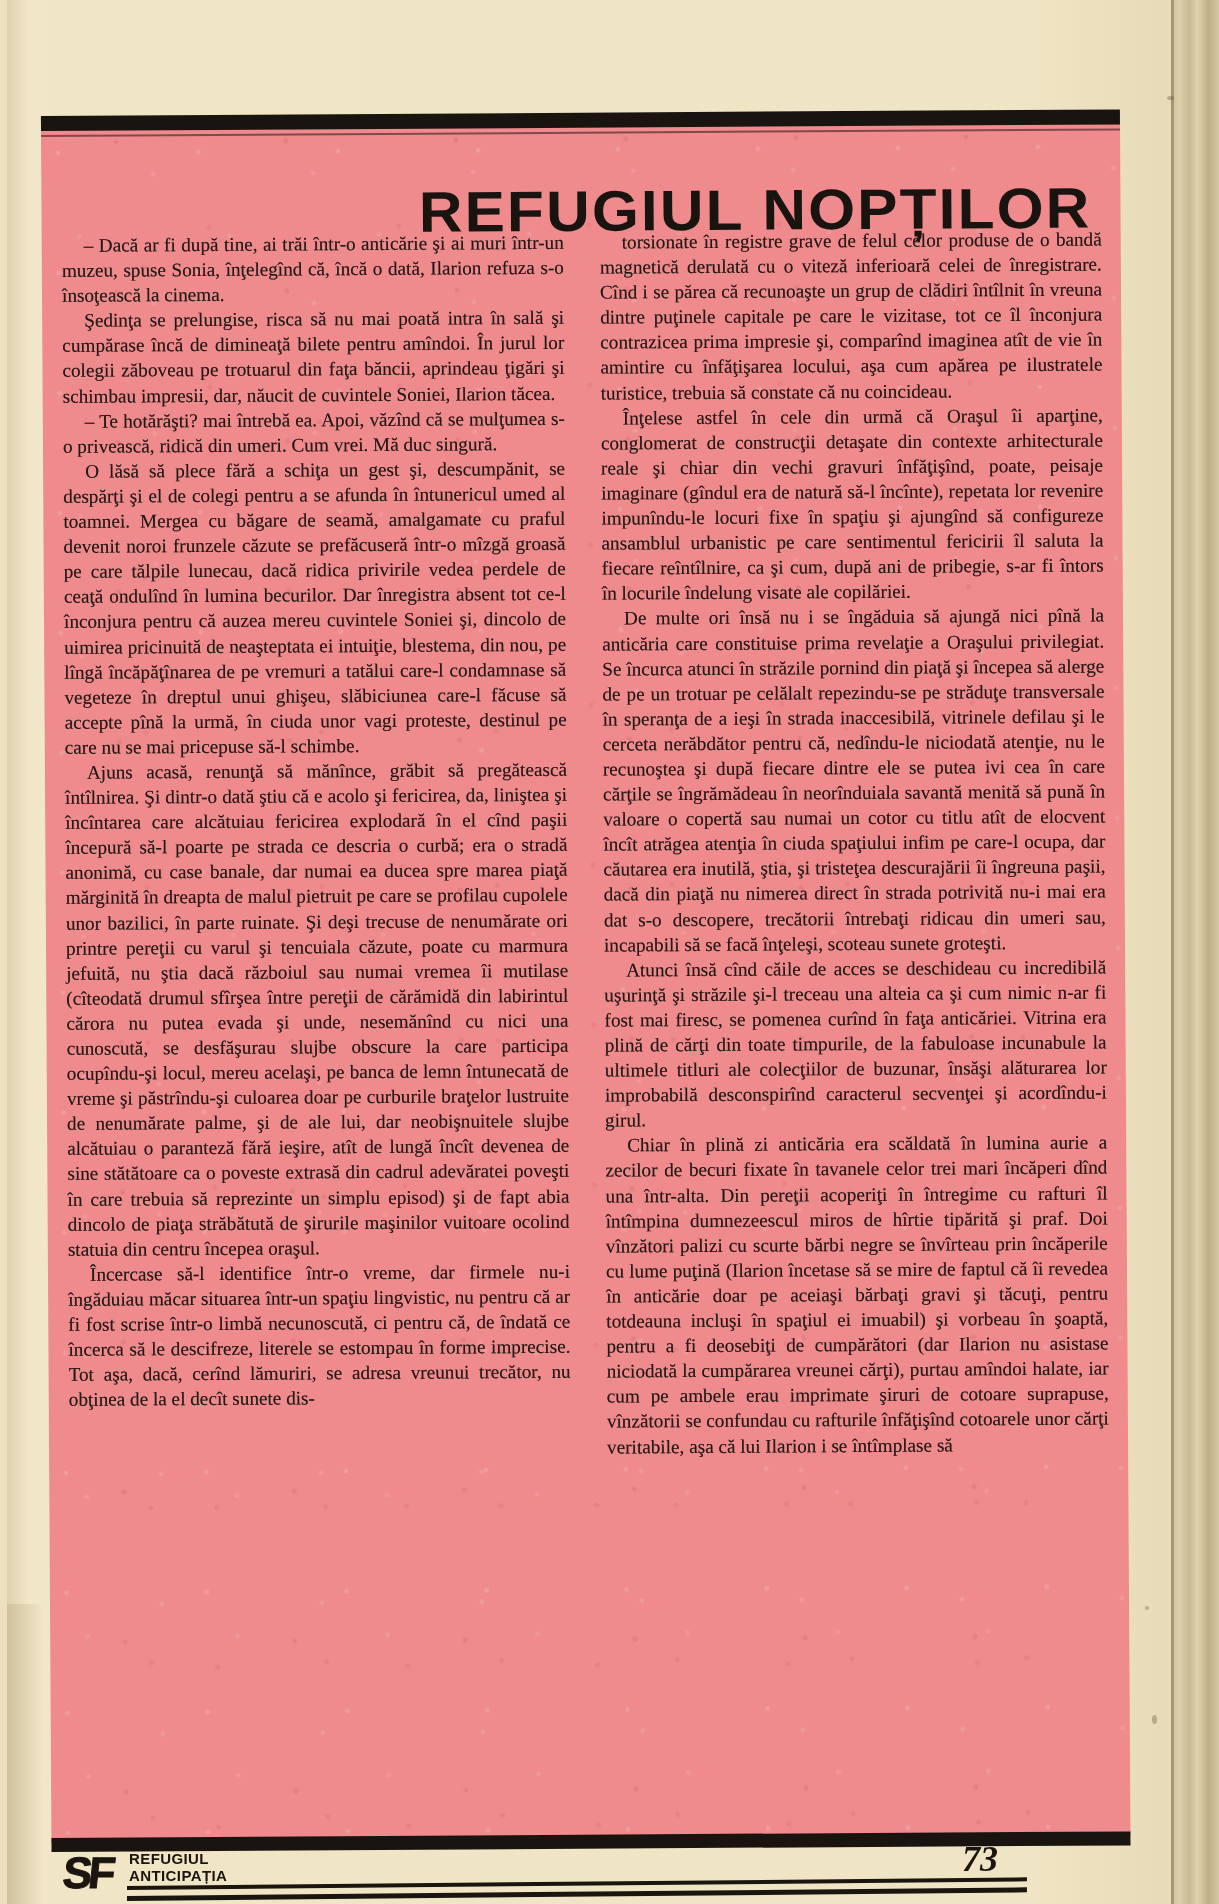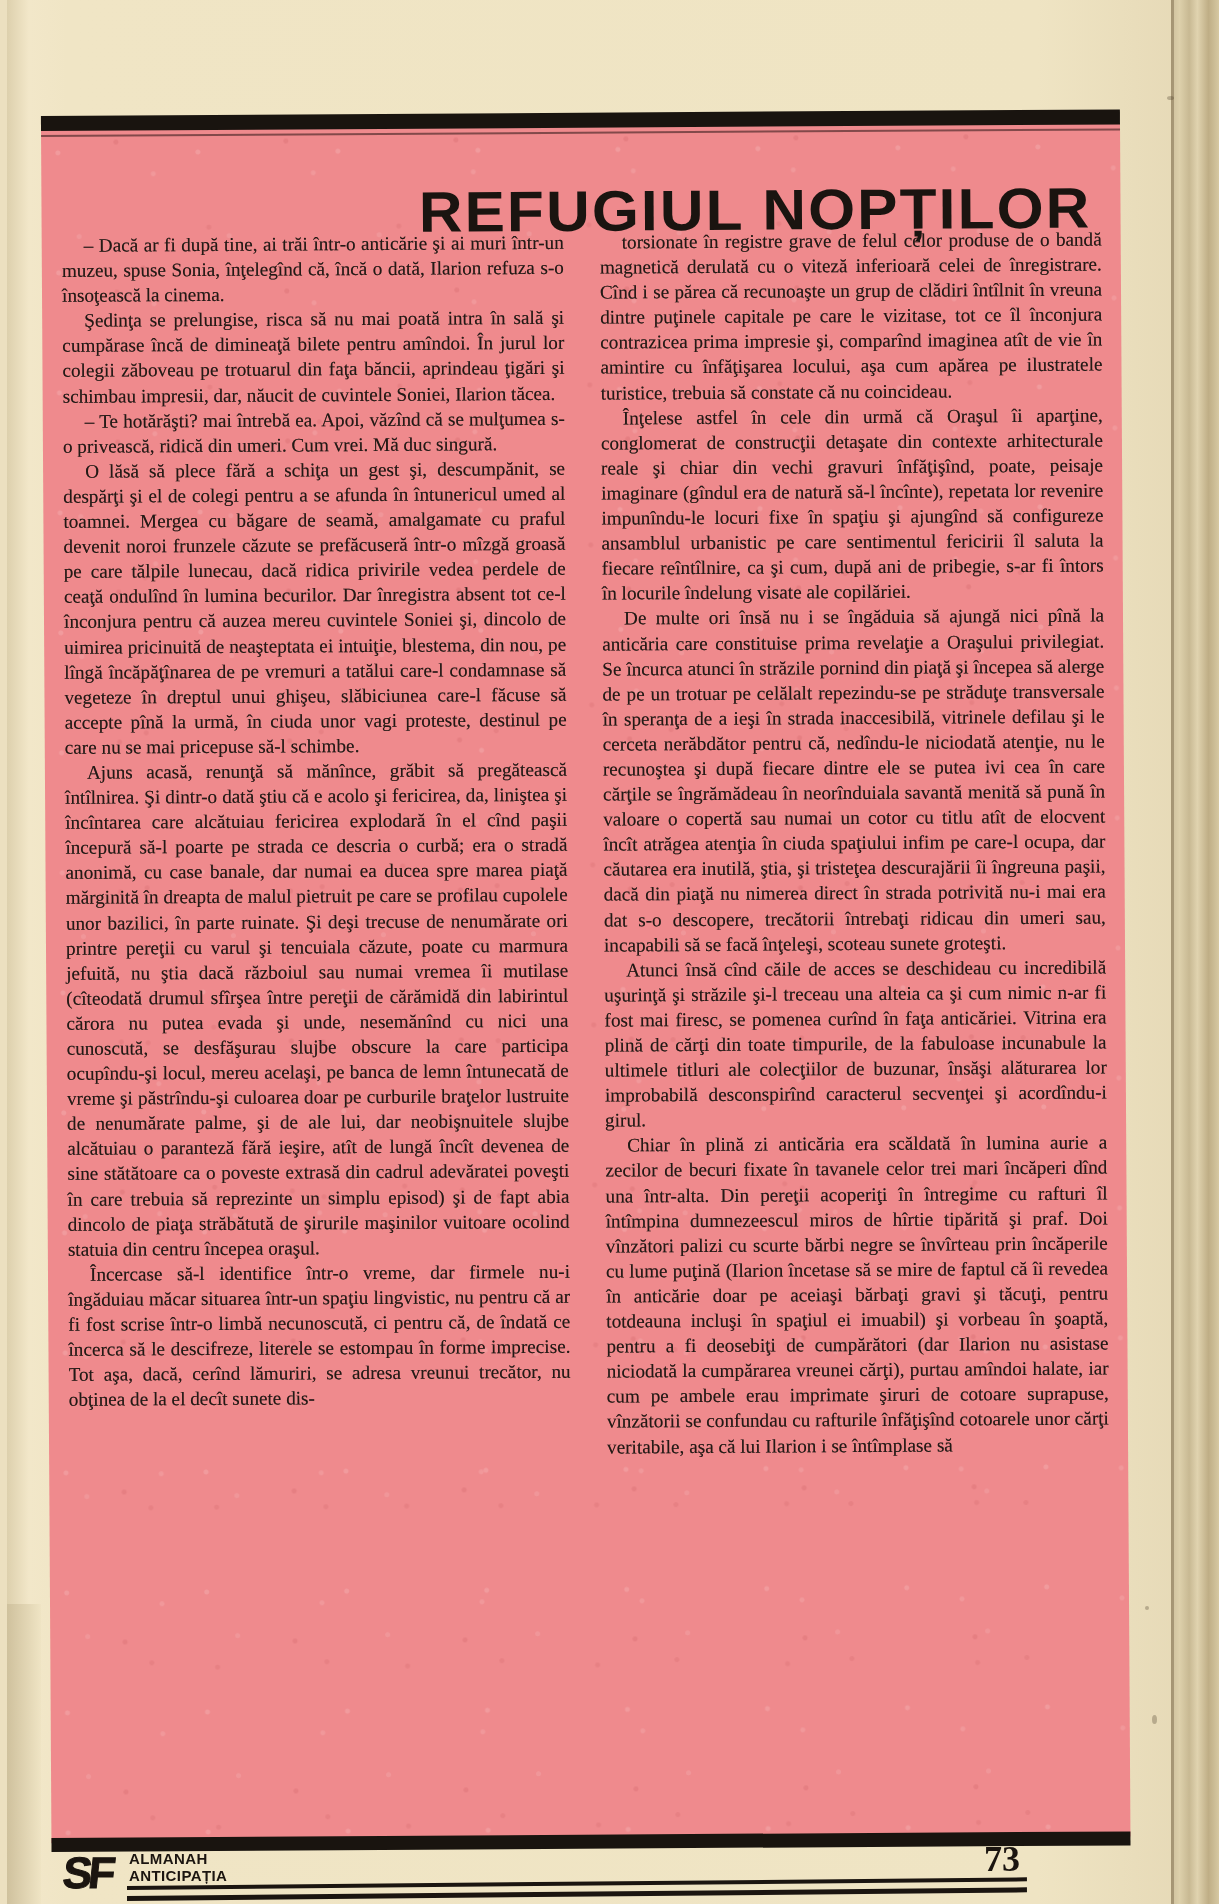--- a/index.html
+++ b/index.html
@@ -119,23 +119,23 @@
     -webkit-text-stroke:1px #1b1510;
   }
   #almanah{
     position:absolute;left:74px;top:-2px;
     font-family:"Liberation Sans", sans-serif;
     font-weight:700;font-size:15px;line-height:17px;
     letter-spacing:.4px;
     color:#1b1510;
   }
   #pagenum{
-    position:absolute;right:155px;top:-14px;
+    position:absolute;right:177px;top:-14px;
     font-family:"Liberation Serif", serif;
-    font-weight:700;
+    font-weight:700;font-style:italic;
     font-size:36px;color:#1b1510;
   }
   #footrule1{
     position:absolute;left:72px;right:148px;top:34px;height:4px;background:#1b1510;
     transform:rotate(-0.55deg);transform-origin:left center;
   }
   #footrule2{
     position:absolute;left:72px;right:148px;top:44px;height:5px;background:#1b1510;
     transform:rotate(-0.55deg);transform-origin:left center;
   }
@@ -178,21 +178,21 @@
           <p>Chiar în plină zi anticăria era scăldată în lumina aurie a zecilor de becuri fixate în tavanele celor trei mari încăperi dînd una într-alta. Din pereţii acoperiţi în întregime cu rafturi îl întîmpina dumnezeescul miros de hîrtie tipărită şi praf. Doi vînzători palizi cu scurte bărbi negre se învîrteau prin încăperile cu lume puţină (Ilarion încetase să se mire de faptul că îi revedea în anticărie doar pe aceiaşi bărbaţi gravi şi tăcuţi, pentru totdeauna incluşi în spaţiul ei imuabil) şi vorbeau în şoaptă, pentru a fi deosebiţi de cumpărători (dar Ilarion nu asistase niciodată la cumpărarea vreunei cărţi), purtau amîndoi halate, iar cum pe ambele erau imprimate şiruri de cotoare suprapuse, vînzătorii se confundau cu rafturile înfăţişînd cotoarele unor cărţi veritabile, aşa că lui Ilarion i se întîmplase să</p>
         </div>
     </div>
   </div>
 
   <div id="footer">
     <div id="sflogo">
       <span>SF</span>
     </div>
     <div id="almanah">
-      <div>ALMANAH</div>
+      <div>REFUGIUL</div>
       <div>ANTICIPAȚIA</div>
     </div>
     <div id="footrule1"></div>
     <div id="footrule2"></div>
     <div id="pagenum">73</div>
   </div>
 
 </div>
 
 </body></html>

